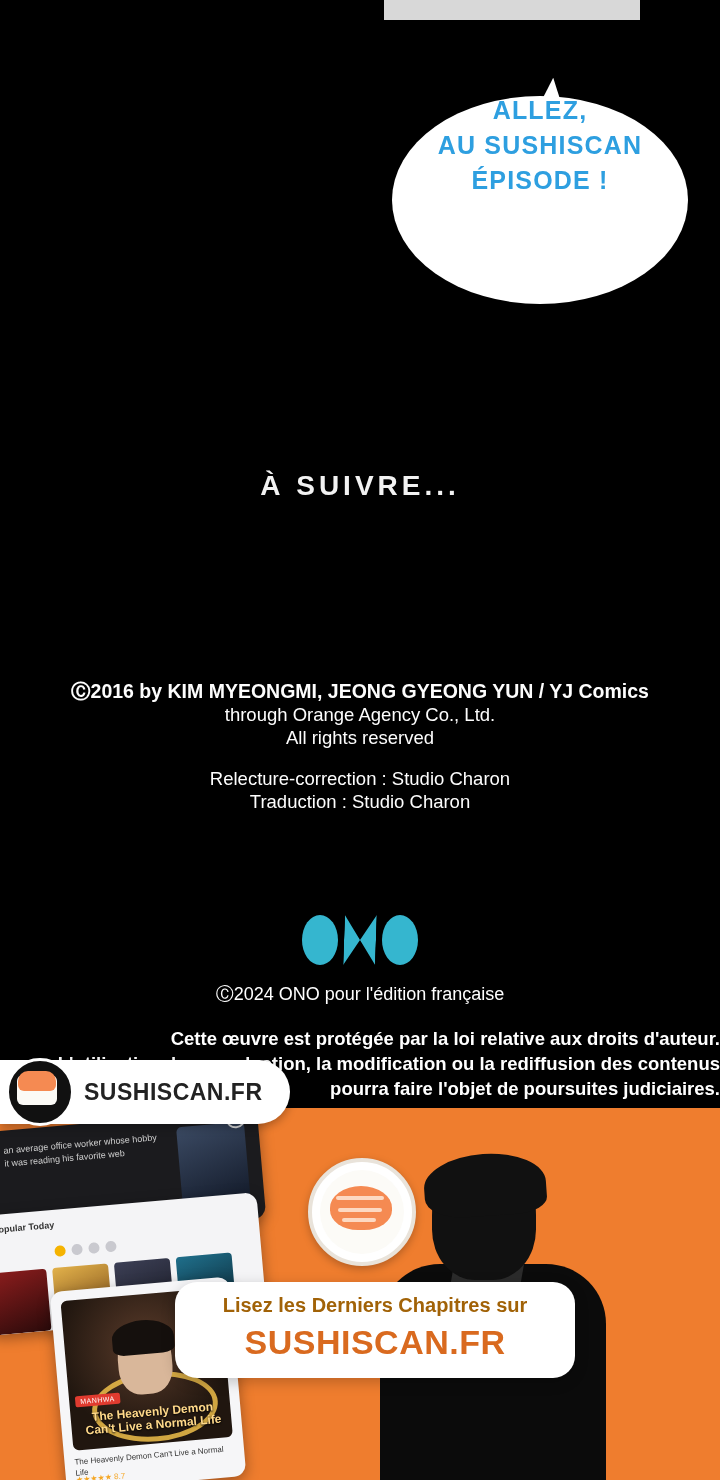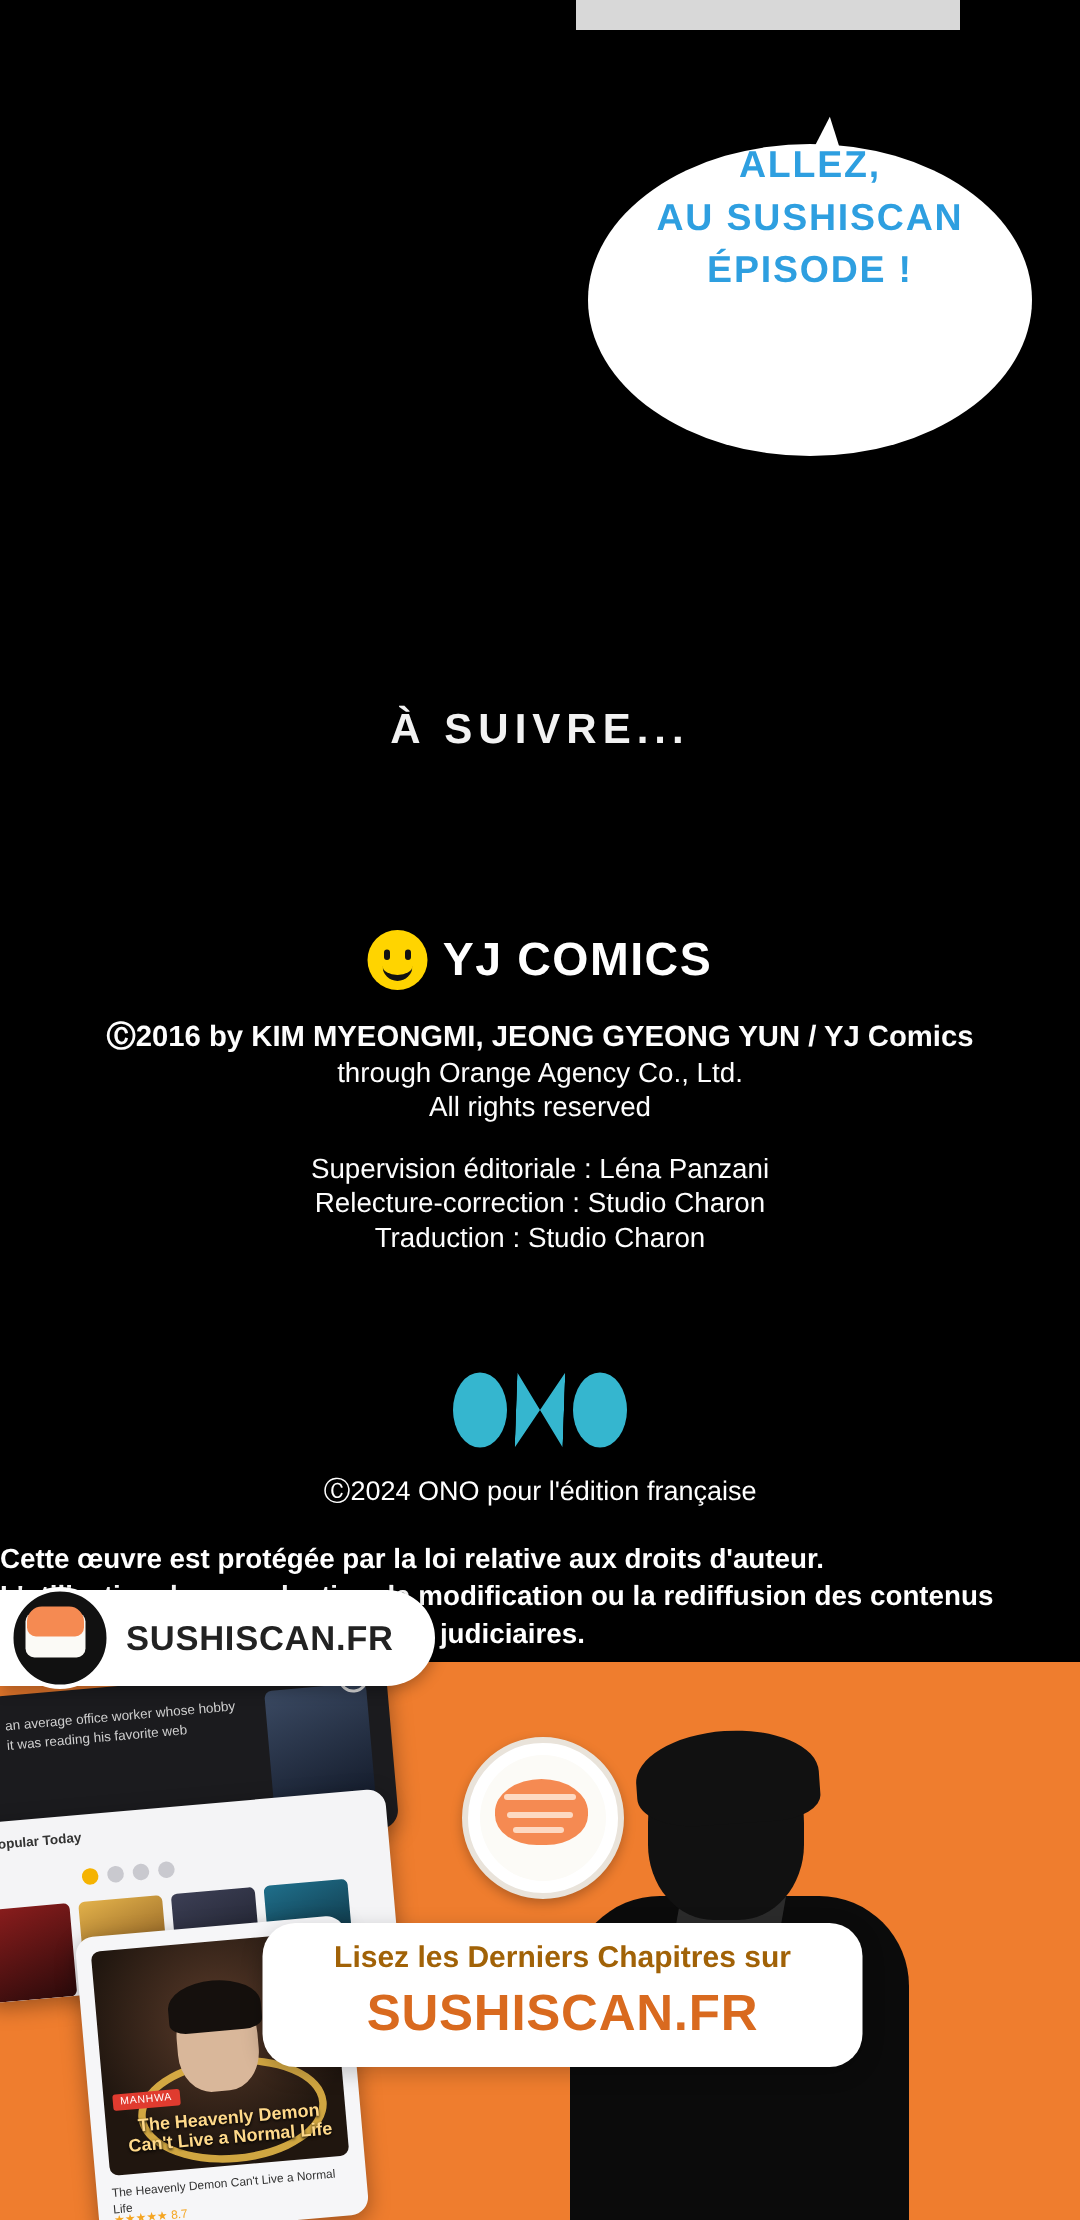--- a/index.html
+++ b/index.html
@@ -184,23 +184,23 @@
     left: 0; right: 0;
     top: 982px;
     text-align: center;
     font-size: 18px;
     color: #fff;
   }
 
   
   .legal {
     position: absolute;
-    left: 0; right: 16px;
+    left: 0; right: 0;
     top: 1026px;
-    text-align: left;
+    text-align: right;
     font-size: 18.5px;
     font-weight: 700;
     line-height: 25px;
     color: #fff;
   }
 
   
   .promo {
     position: absolute;
     left: 0;
@@ -512,35 +512,26 @@
     <div class="bubble-tail"></div>
     <div class="bubble-text">
       <span>ALLEZ,</span>
       <span>AU SUSHISCAN</span>
       <span>ÉPISODE !</span>
     </div>
   </div>
 
   <div class="a-suivre">À SUIVRE...</div>
 
-  <div class="yj-logo">
-    <div class="smiley">
-      <span class="eye l"></span>
-      <span class="eye r"></span>
-      <span class="mouth"></span>
-    </div>
-    <div class="yj-text">YJ COMICS</div>
-  </div>
 
   <div class="credits">
     <div class="line strong">Ⓒ2016 by KIM MYEONGMI, JEONG GYEONG YUN / YJ Comics</div>
     <div class="line">through Orange Agency Co., Ltd.</div>
     <div class="line">All rights reserved</div>
     <div class="gap"></div>
-    <div class="line">Supervision éditoriale : Léna Panzani</div>
     <div class="line">Relecture-correction : Studio Charon</div>
     <div class="line">Traduction : Studio Charon</div>
   </div>
 
   <div class="ono">
     <div class="o-left"></div>
     <div class="n"></div>
     <div class="o-right"></div>
   </div>
   <div class="ono-credit">Ⓒ2024 ONO pour l'édition française</div>

